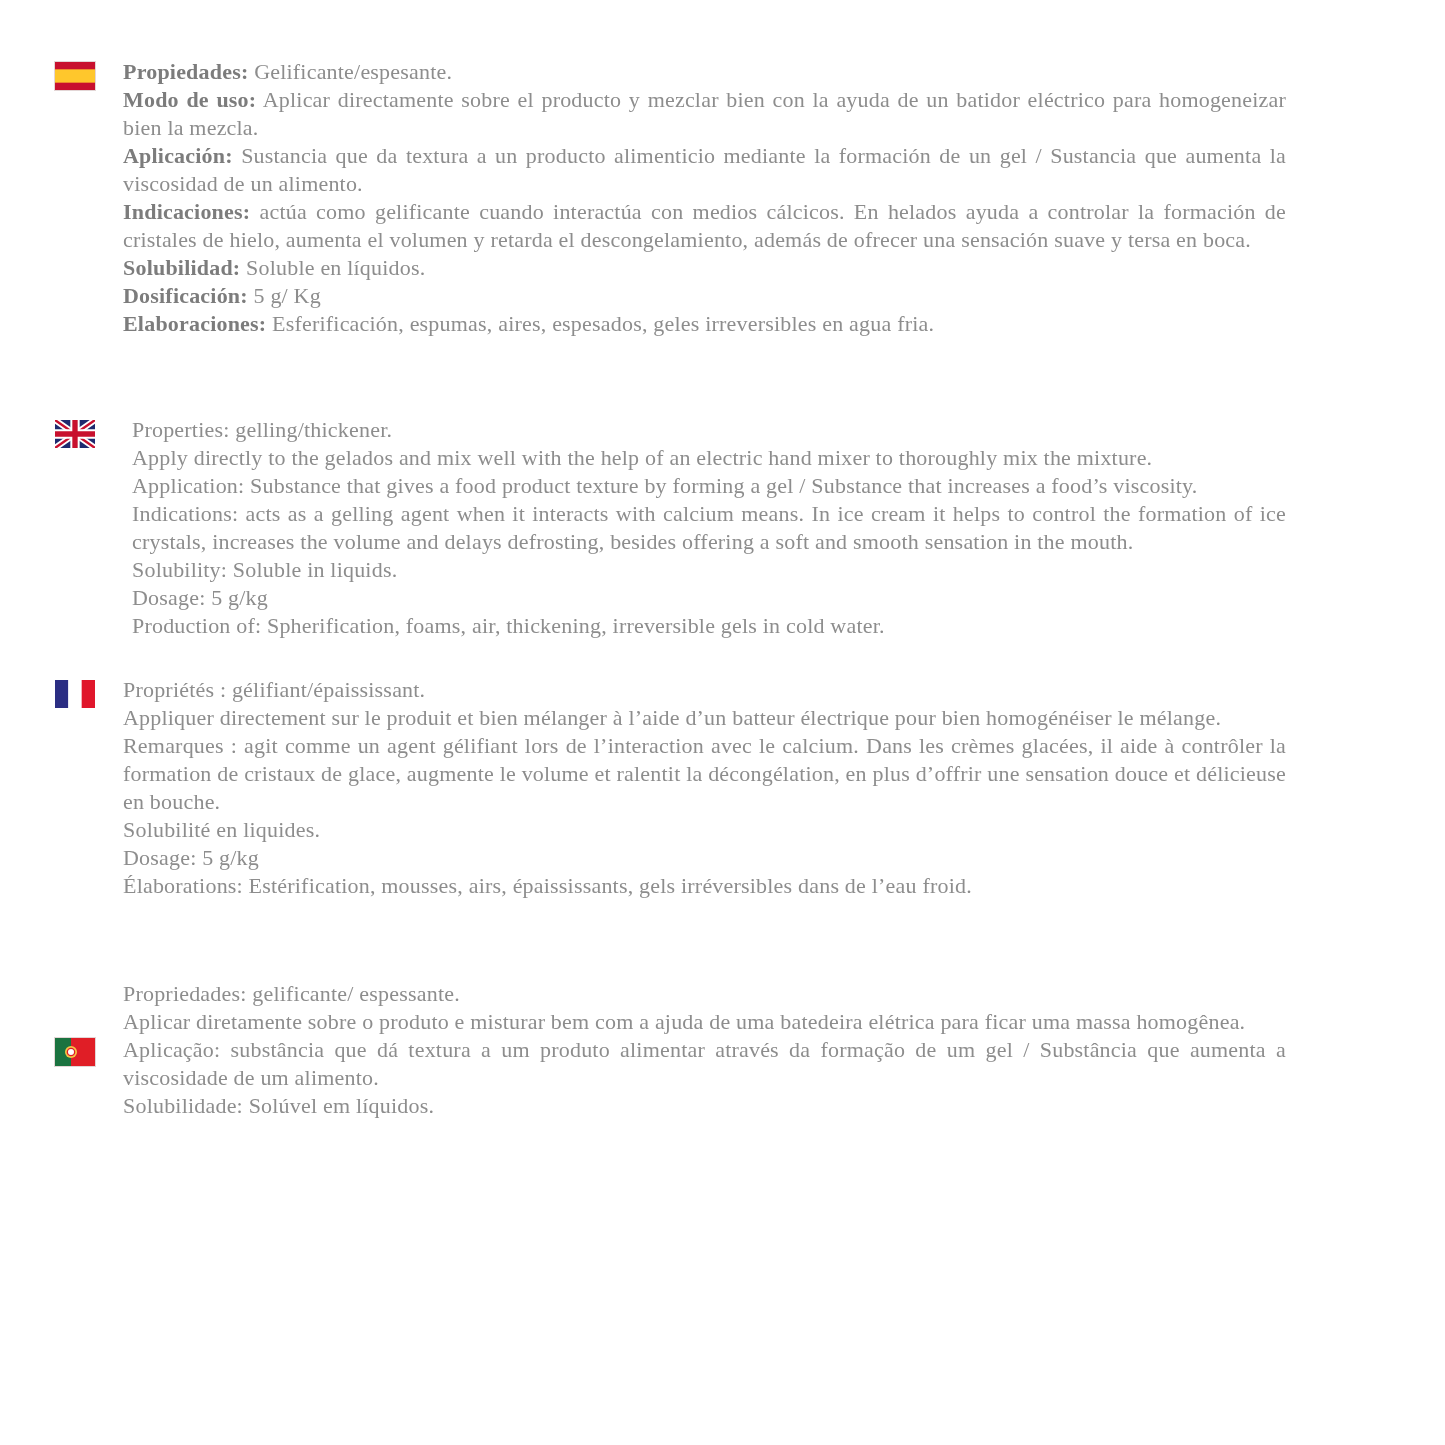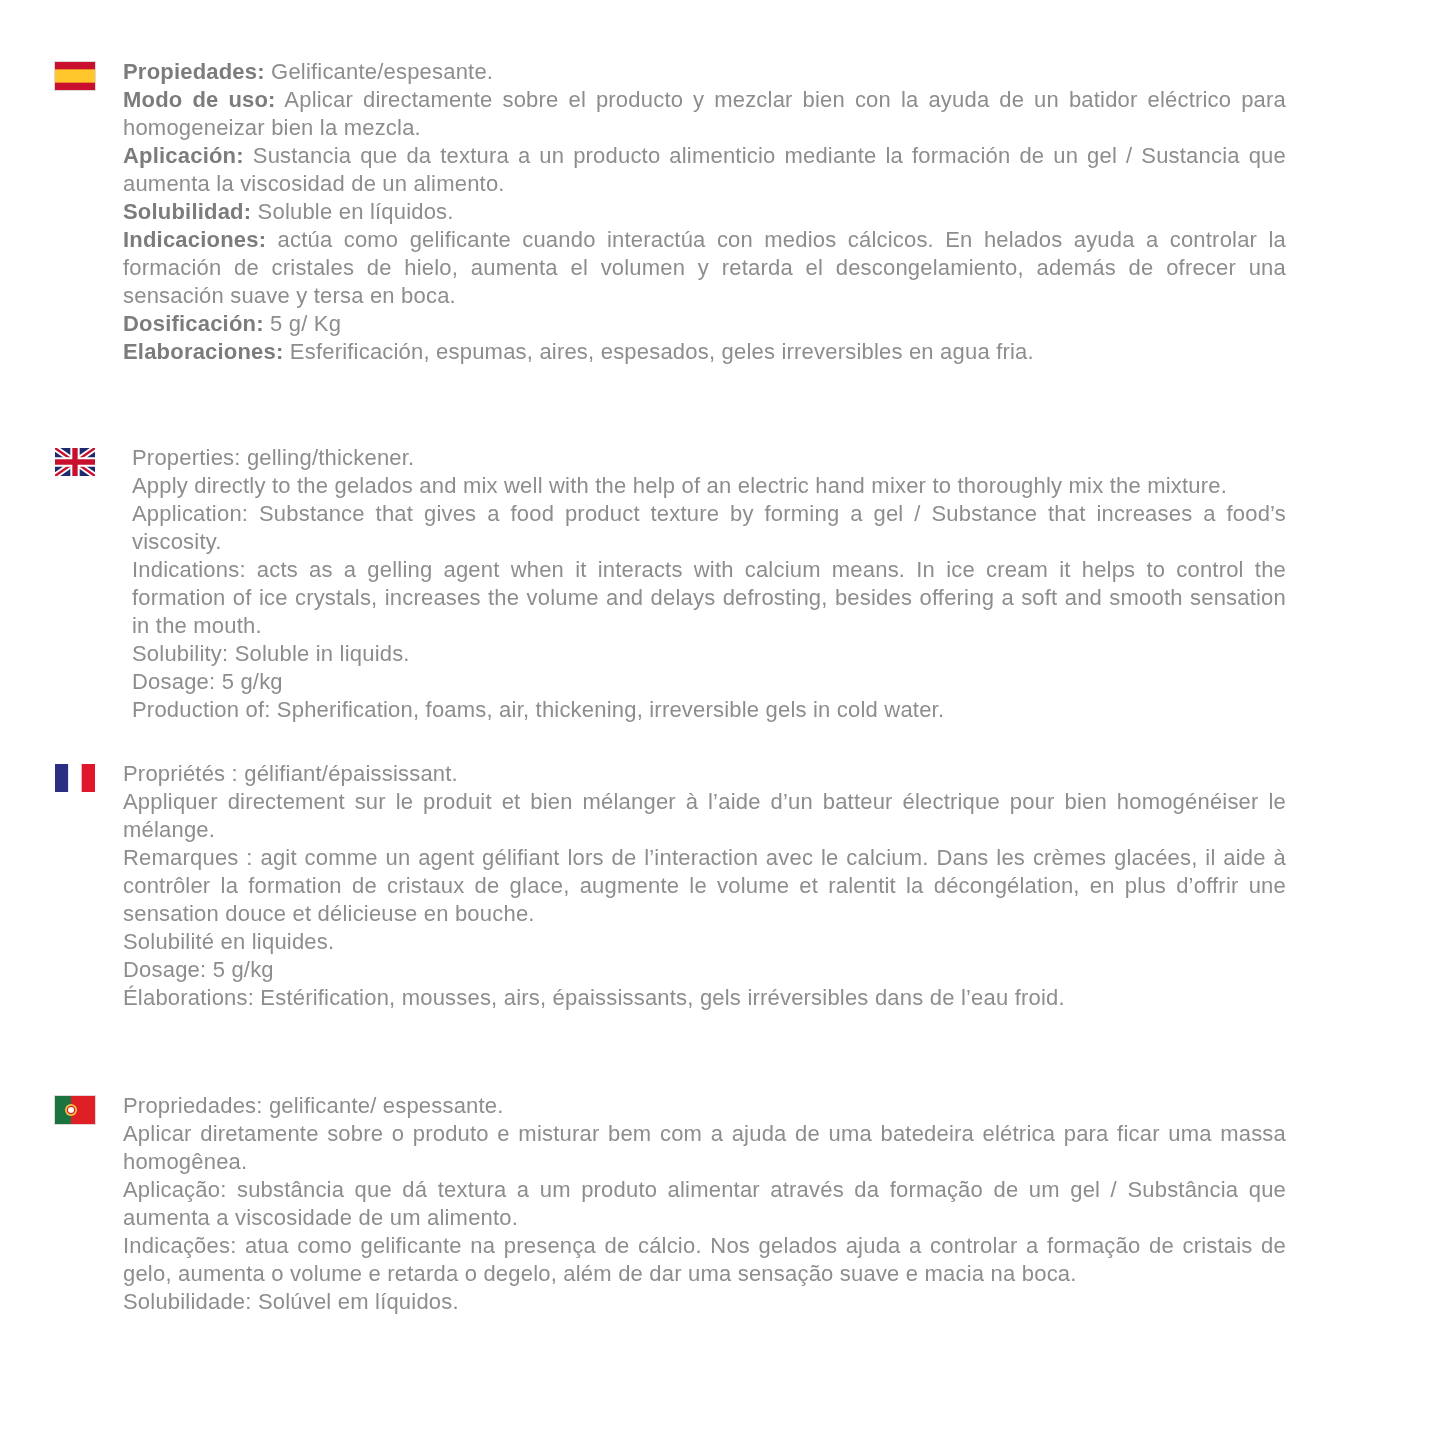--- a/index.html
+++ b/index.html
@@ -11,30 +11,31 @@
     width: 1445px;
     height: 1445px;
     font-family: "Liberation Sans", sans-serif;
     color: #8d8d8d;
     overflow: hidden;
   }
   .sheet {
     padding: 58px 57px 0 55px;
     box-sizing: border-box;
     width: 1343px;
+    font-family: Liberation Serif, serif;
   }
   .lang-section {
     display: flex;
     align-items: flex-start;
     gap: 28px;
   }
   .sec-es { margin-bottom: 78px; }
   .sec-en { margin-bottom: 36px; gap: 37px; }
   .sec-fr { margin-bottom: 80px; }
-  .sec-pt { margin-bottom: 0; }
+  .sec-pt { margin-bottom: 0; align-items: center; }
   .flag {
     flex: 0 0 40px;
     width: 40px;
     height: 28px;
     margin-top: 4px;
     line-height: 0;
   }
   .flag svg {
     width: 40px;
     height: 28px;
@@ -68,22 +69,22 @@
       <svg viewBox="0 0 60 42" preserveAspectRatio="none">
         <rect width="60" height="42" fill="#ffc72c"></rect>
         <rect width="60" height="11" y="0" fill="#c8102e"></rect>
         <rect width="60" height="11" y="31" fill="#c8102e"></rect>
       </svg>
     </div>
     <div class="text-block">
       <p><strong>Propiedades:</strong><span> Gelificante/espesante.</span></p>
       <p><strong>Modo de uso:</strong><span> Aplicar directamente sobre el producto y mezclar bien con la ayuda de un batidor eléctrico para homogeneizar bien la mezcla.</span></p>
       <p><strong>Aplicación:</strong><span> Sustancia que da textura a un producto alimenticio mediante la formación de un gel / Sustancia que aumenta la viscosidad de un alimento.</span></p>
+      <p><strong>Indicaciones:</strong><span> actúa como gelificante cuando interactúa con medios cálcicos. En helados ayuda a controlar la formación de cristales de hielo, aumenta el volumen y retarda el descongelamiento, además de ofrecer una sensación suave y tersa en boca.</span></p>
       <p><strong>Solubilidad:</strong><span> Soluble en líquidos.</span></p>
-      <p><strong>Indicaciones:</strong><span> actúa como gelificante cuando interactúa con medios cálcicos. En helados ayuda a controlar la formación de cristales de hielo, aumenta el volumen y retarda el descongelamiento, además de ofrecer una sensación suave y tersa en boca.</span></p>
       <p><strong>Dosificación:</strong><span> 5 g/ Kg</span></p>
       <p><strong>Elaboraciones:</strong><span> Esferificación, espumas, aires, espesados, geles irreversibles en agua fria.</span></p>
     </div>
   </section>
 
   <section class="lang-section sec-en">
     <div class="flag">
       <svg viewBox="0 0 60 42" preserveAspectRatio="none">
         <rect width="60" height="42" fill="#1f2a6e"></rect>
         <path d="M0,0 L60,42 M60,0 L0,42" stroke="#ffffff" stroke-width="9"></path>
@@ -127,18 +128,17 @@
         <rect width="60" height="42" fill="#e01e26"></rect>
         <rect width="24" height="42" fill="#1b7340"></rect>
         <circle cx="24" cy="21" r="9" fill="#f6c545"></circle>
         <circle cx="24" cy="21" r="5.5" fill="#ffffff" stroke="#e01e26" stroke-width="2"></circle>
       </svg>
     </div>
     <div class="text-block">
       <p><span>Propriedades: gelificante/ espessante.</span></p>
       <p><span>Aplicar diretamente sobre o produto e misturar bem com a ajuda de uma batedeira elétrica para ficar uma massa homogênea.</span></p>
       <p><span>Aplicação: substância que dá textura a um produto alimentar através da formação de um gel / Substância que aumenta a viscosidade de um alimento.</span></p>
-      <p><span>Indicações: atua como gelificante na presença de cálcio. Nos gelados ajuda a controlar a formação de cristais de gelo, aumenta o volume e retarda o degelo, além de dar uma sensação suave e macia na boca.</span></p>
       <p><span>Solubilidade: Solúvel em líquidos.</span></p>
     </div>
   </section>
 
 </main>
 
 </body></html>

